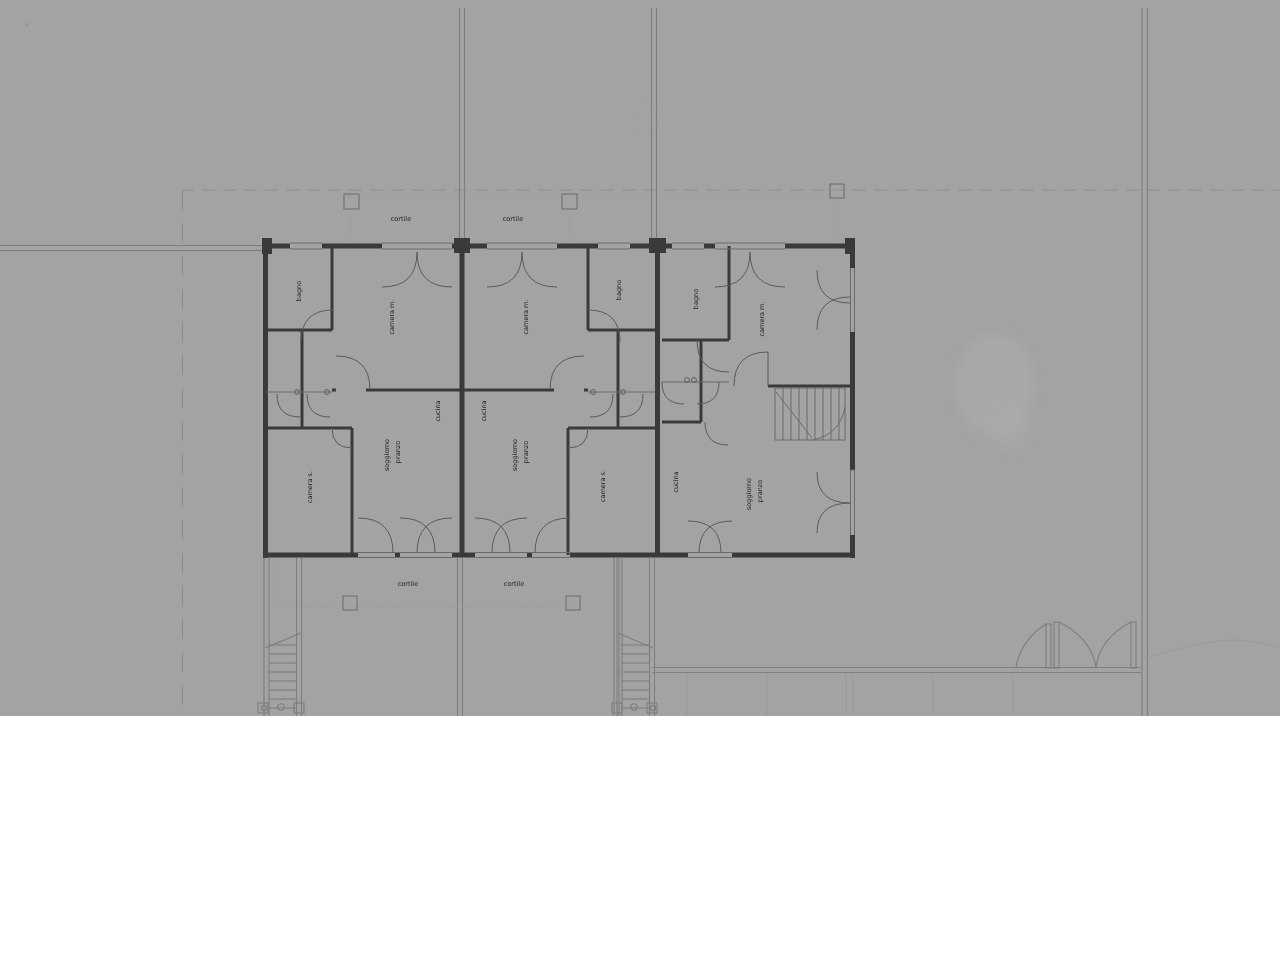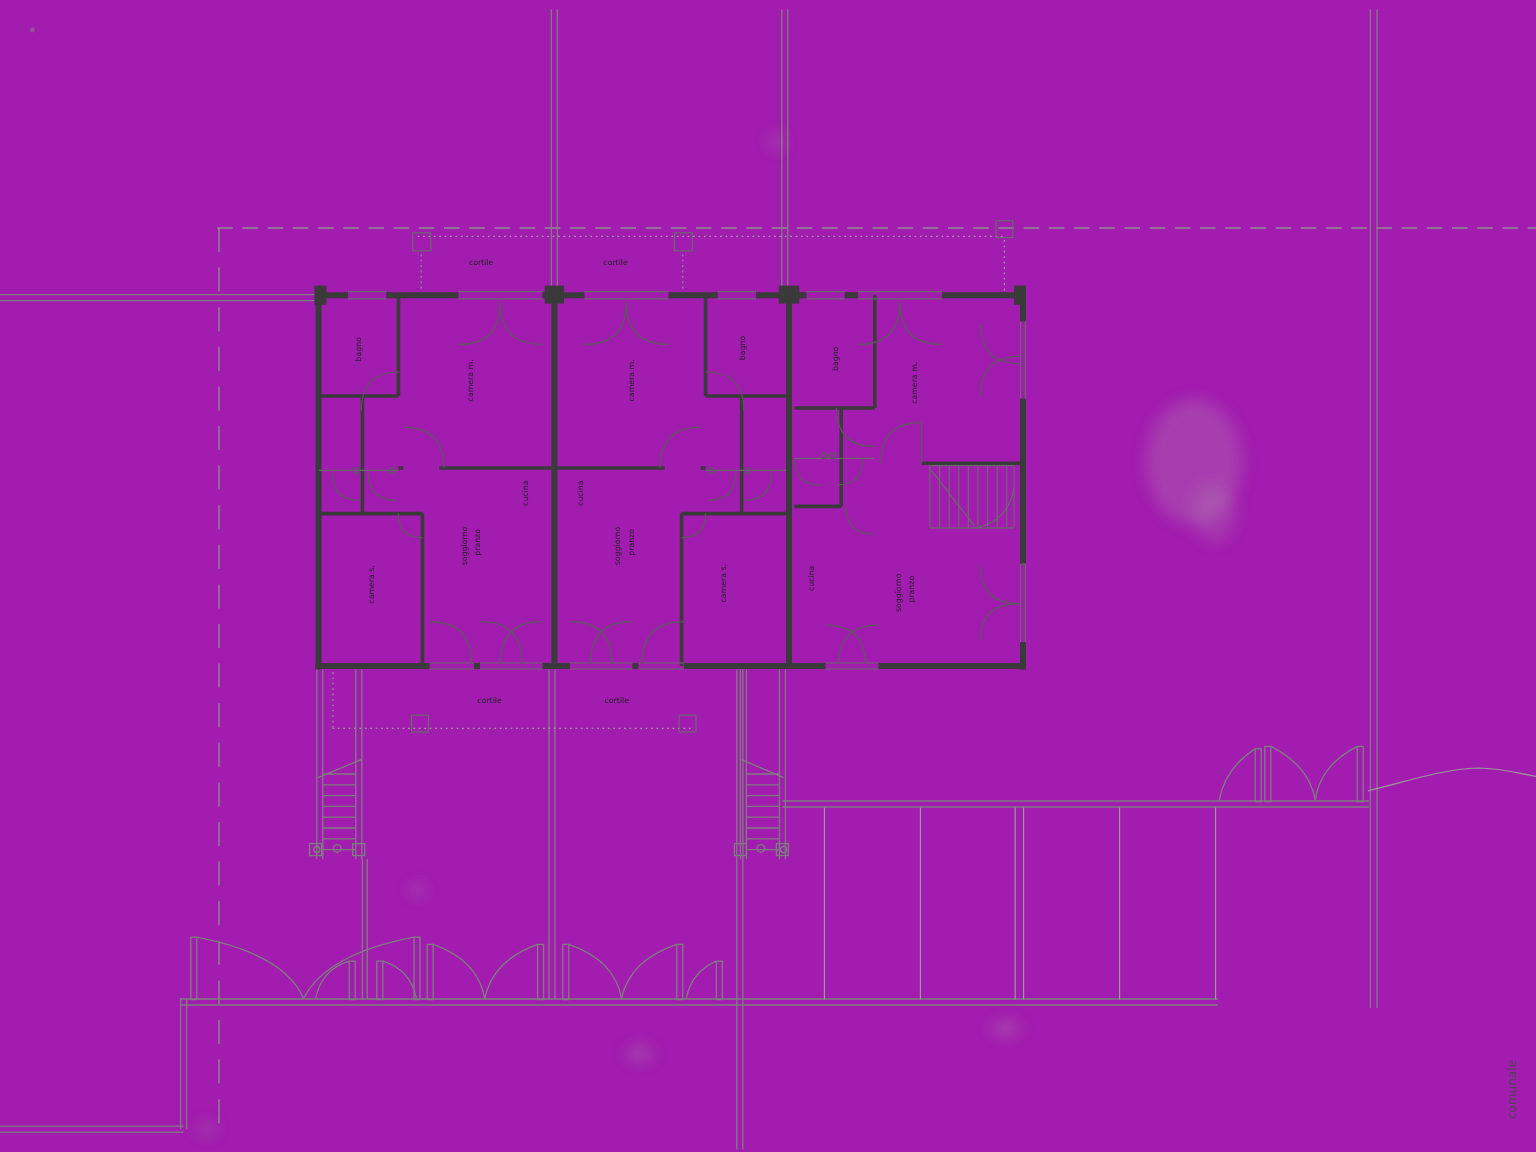--- a/index.html
+++ b/index.html
@@ -1,16 +1,16 @@
 <!DOCTYPE html>
 <html><head>
 <meta charset="utf-8">
 <style>
   html,body{margin:0;padding:0;background:#ffffff;}
-  #stage{position:relative;width:1280px;height:960px;background:#a21caf;overflow:hidden;}
+  #stage{position:relative;width:1280px;height:716px;background:#a3a3a3;overflow:hidden;}
   svg{position:absolute;left:0;top:0;filter:blur(.3px);}
   text{font-family:"DejaVu Sans","Liberation Sans",sans-serif;fill:#232323;}
   .rl{font-size:6.5px;}
   .sl{font-size:6.5px;}
   .st{font-size:10px;fill:#4a4a4a;}
   .wall{stroke:#3a3a3a;stroke-width:5;stroke-linecap:butt;fill:none;}
   .iwall{stroke:#3a3a3a;stroke-width:3;fill:none;}
   .thin{stroke:#6a6a6a;stroke-width:1;fill:none;}
   .site{stroke:#7e7e7e;stroke-width:1.1;fill:none;}
   .arc{stroke:#5a5a5a;stroke-width:1;fill:none;}

